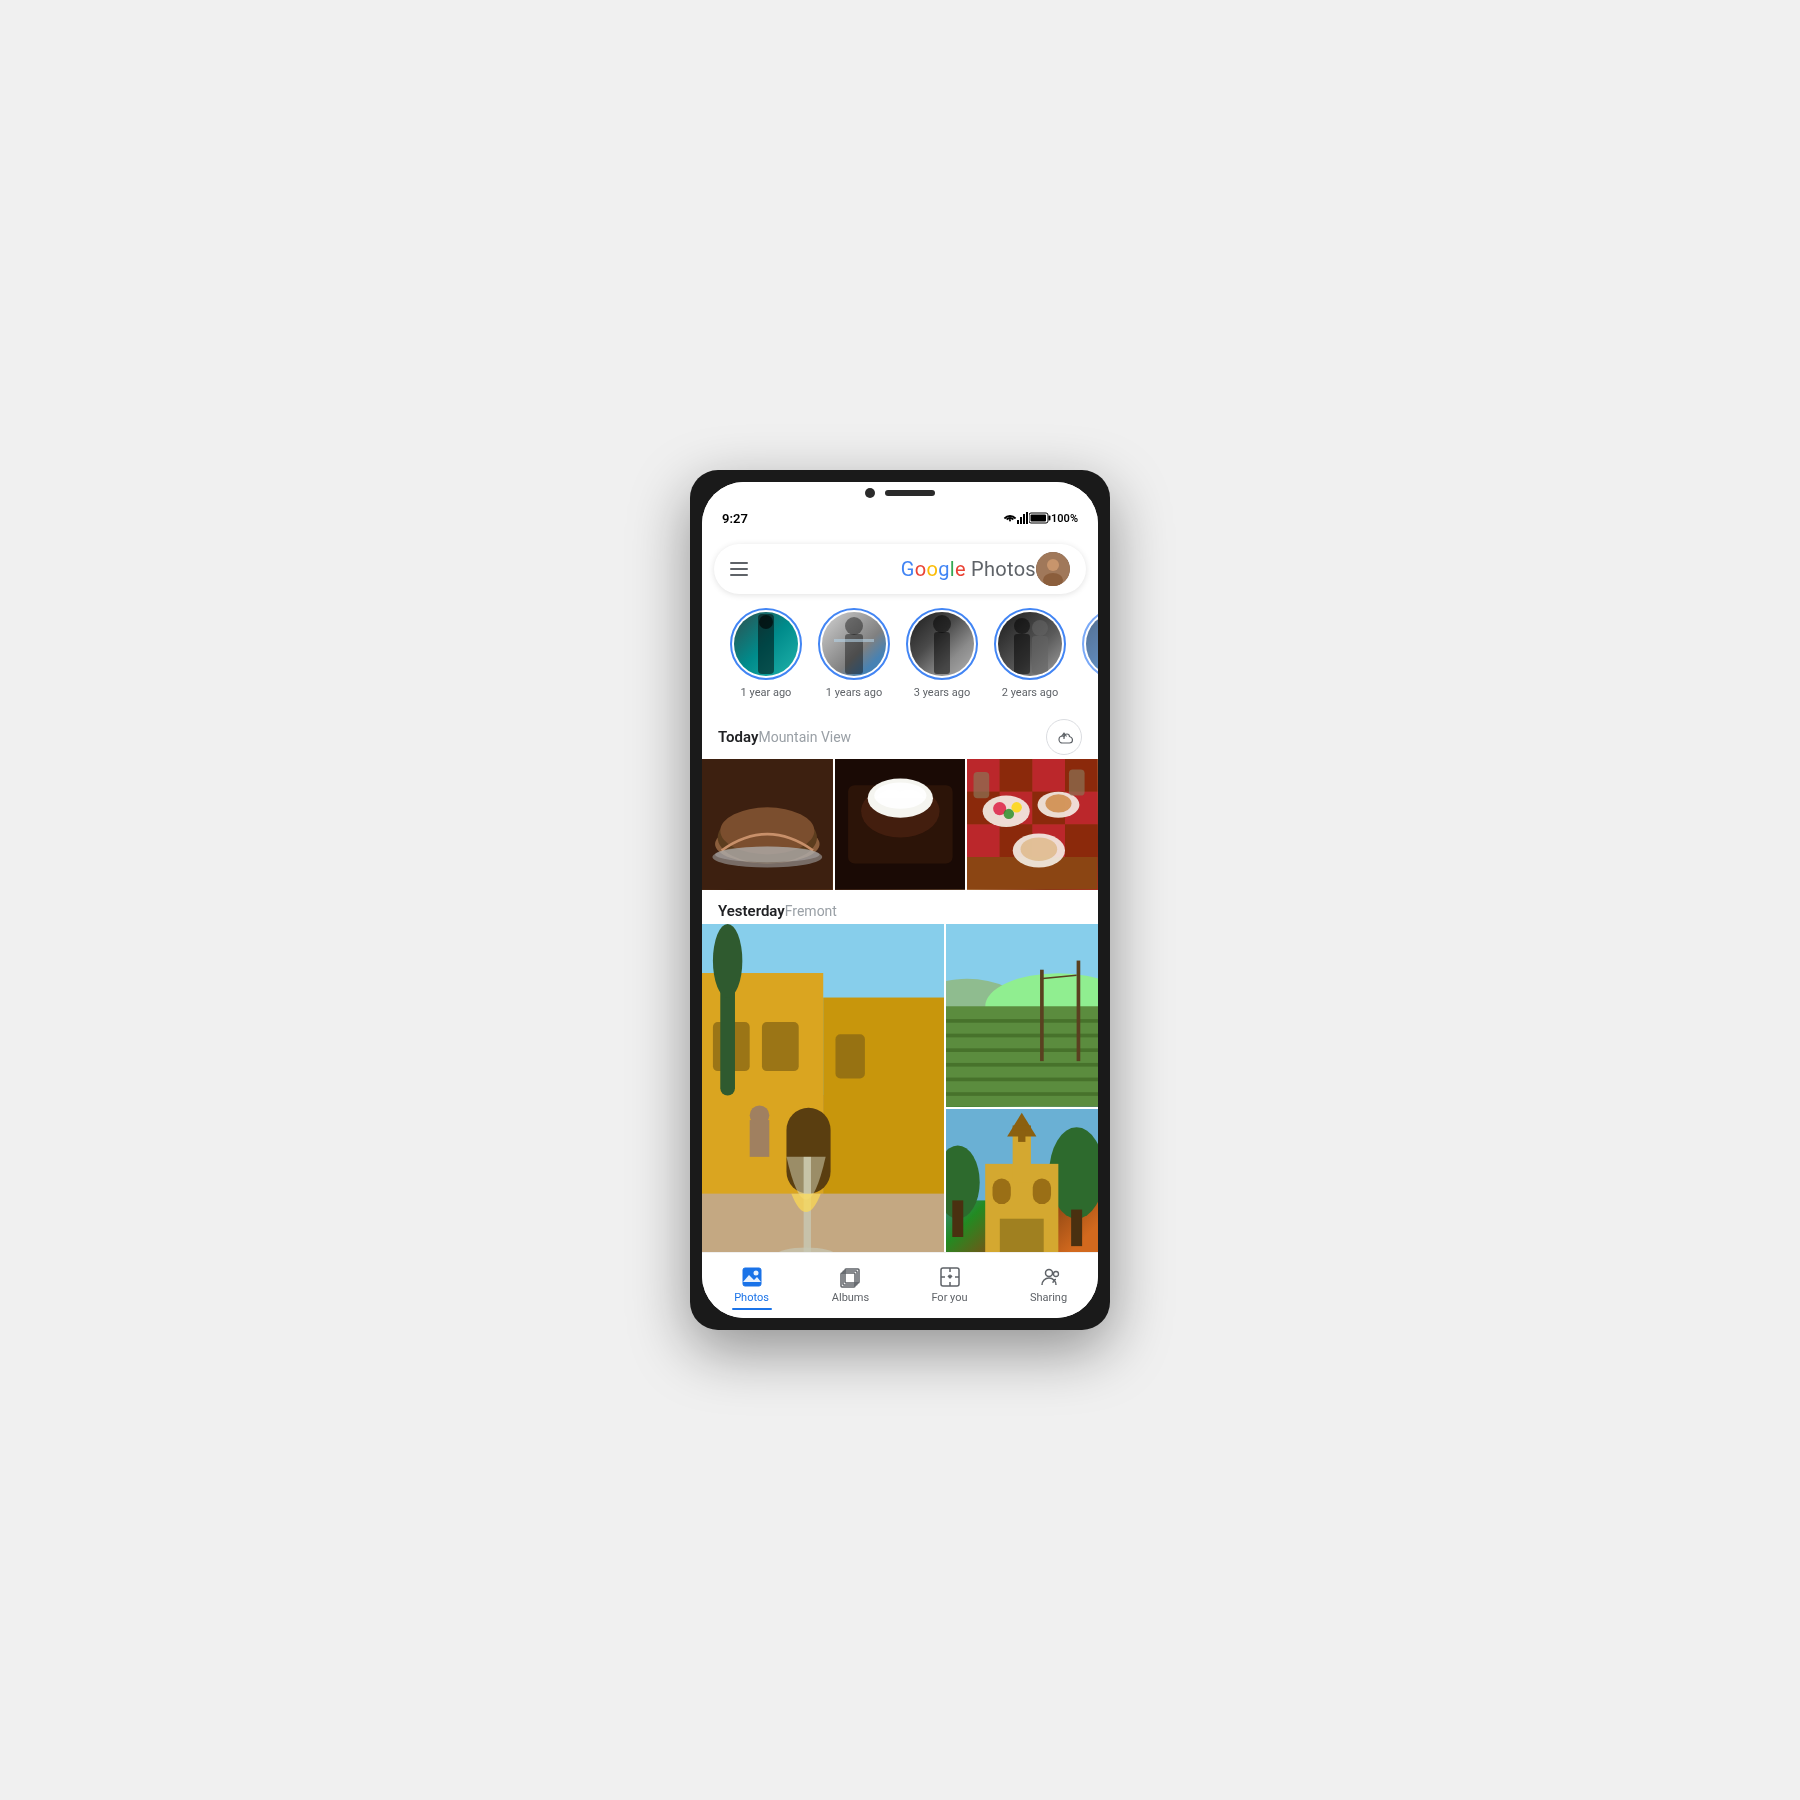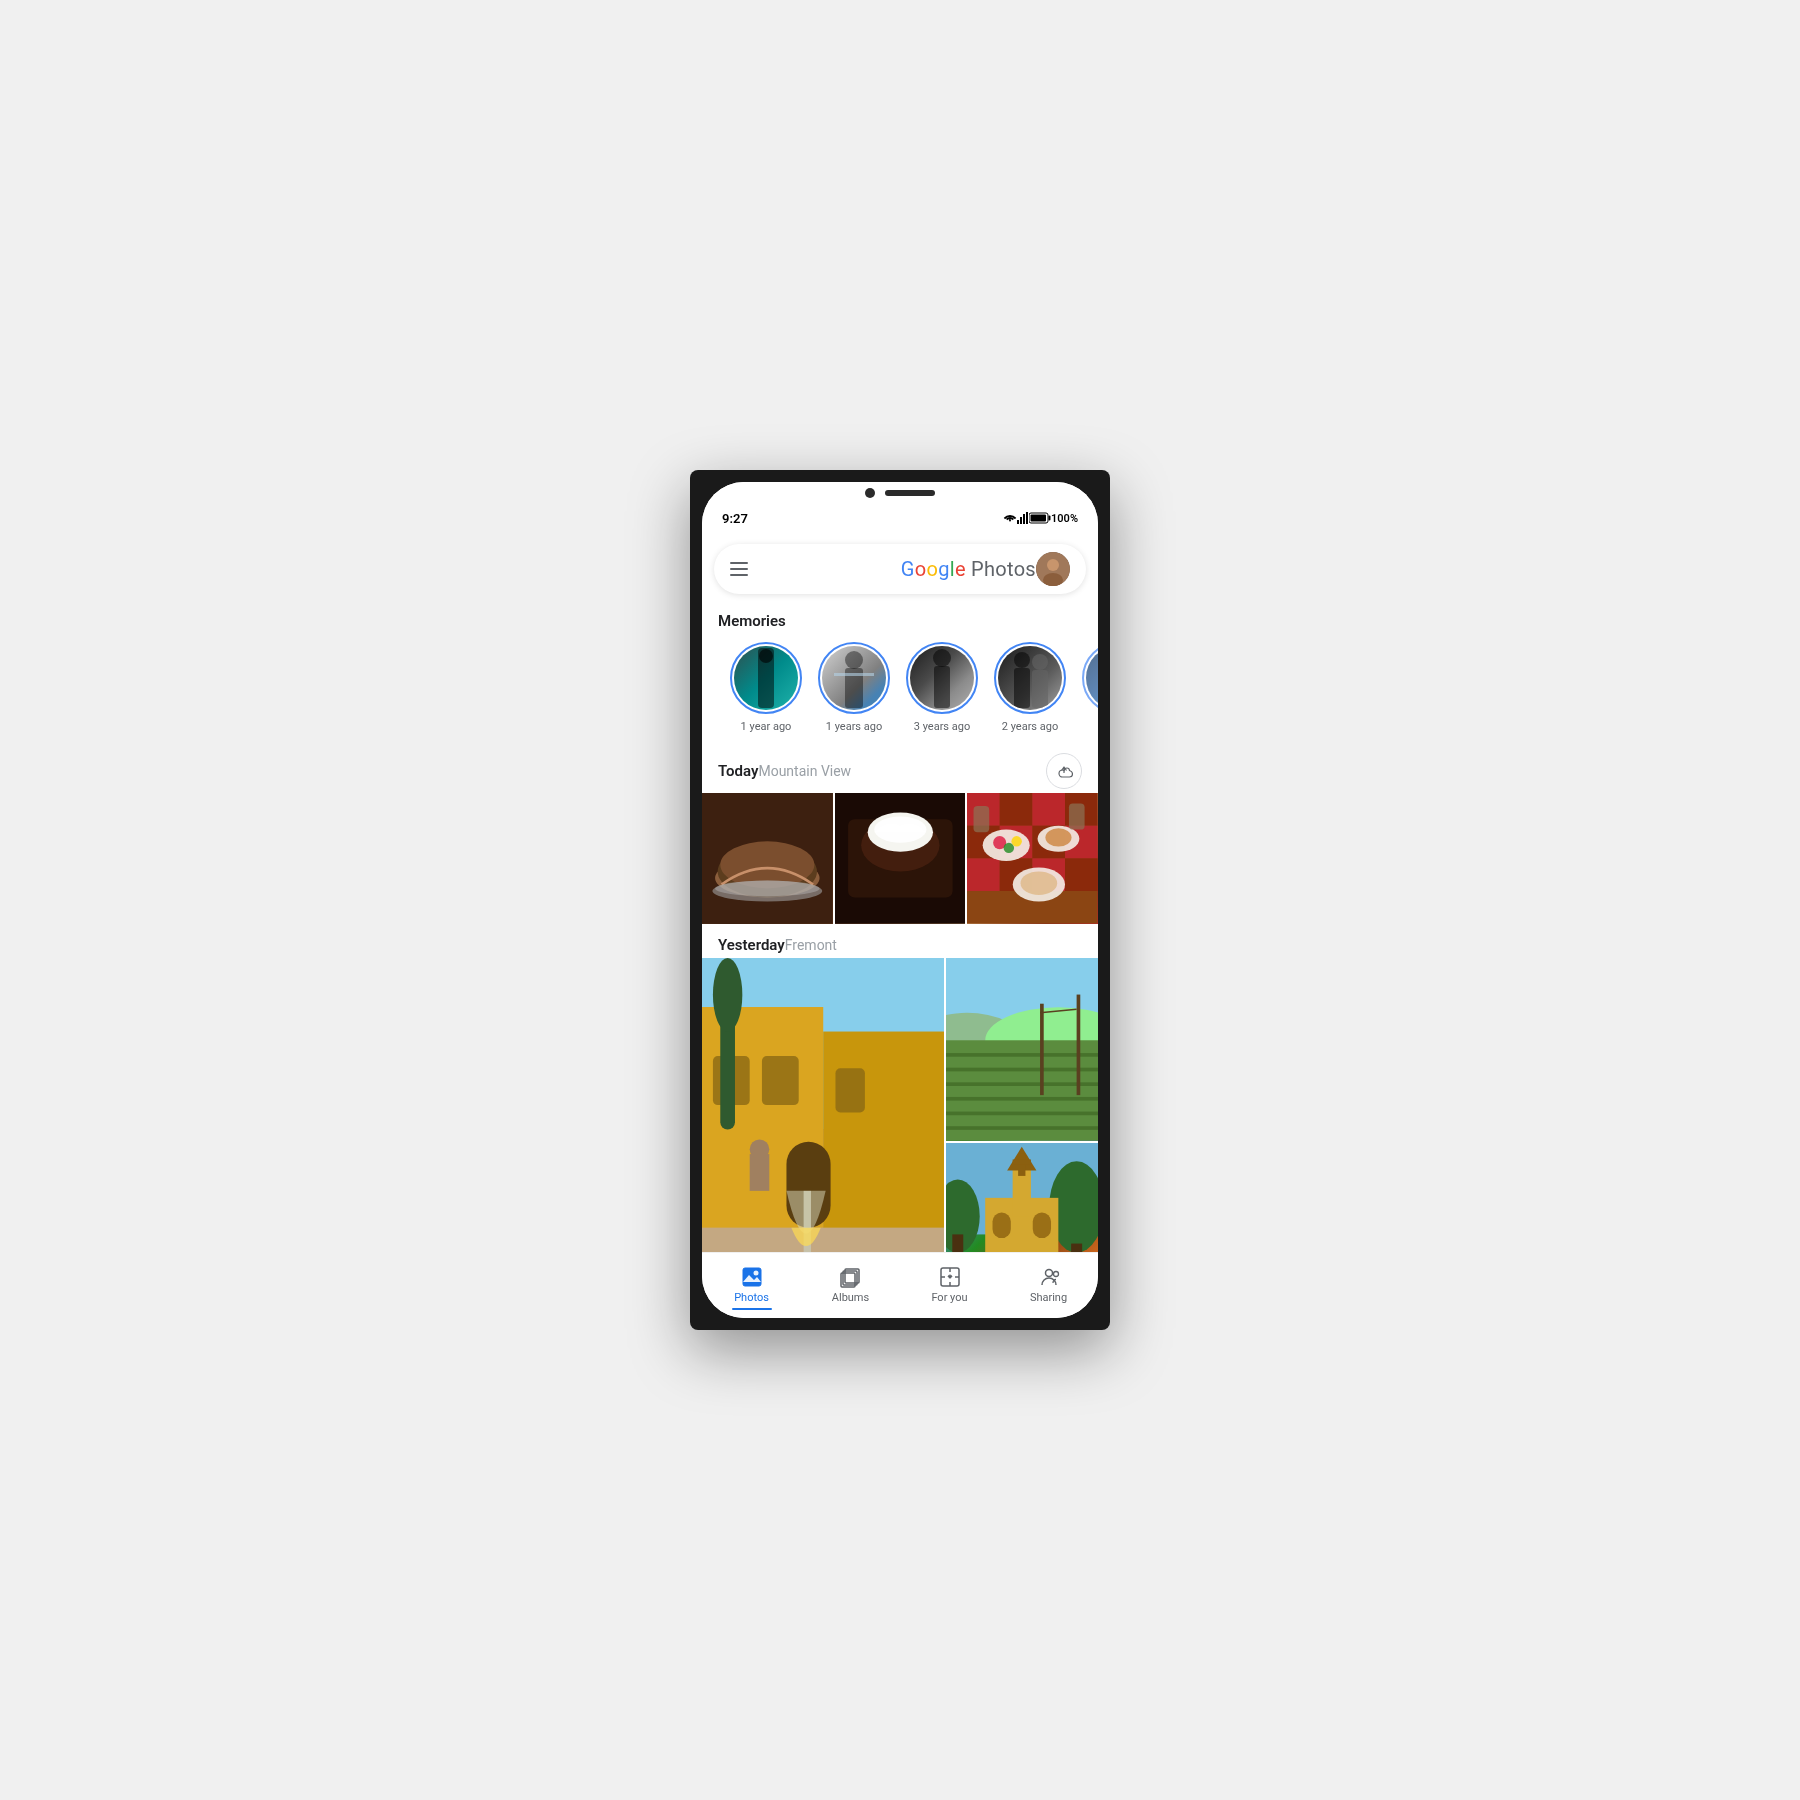--- a/index.html
+++ b/index.html
@@ -8,21 +8,21 @@
       display: flex;
       justify-content: center;
       align-items: center;
       min-height: 100vh;
       font-family: 'Roboto', Arial, sans-serif;
     }
     .phone-outer {
       width: 420px;
       height: 860px;
       background: #1a1a1a;
-      border-radius: 8px;
+      border-radius: 28px;
       display: flex;
       flex-direction: column;
       align-items: center;
       padding: 12px;
       box-shadow: 0 20px 60px rgba(0,0,0,0.4);
       position: relative;
     }
     .phone-inner {
       width: 100%;
       height: 100%;
@@ -337,21 +337,20 @@
         </span>
         <div class="avatar-circle">
           <svg width="34" height="34" viewBox="0 0 34 34">
             <circle cx="17" cy="17" r="17" fill="#A0785A"></circle>
             <circle cx="17" cy="13" r="6" fill="#C8956C"></circle>
             <ellipse cx="17" cy="28" rx="10" ry="7" fill="#8B5E3C"></ellipse>
           </svg>
         </div>
       </div>
 
-      <div class="section-title">Memories</div>
       <div class="memories-row">
 
         <div class="memory-item">
           <div class="memory-circle" style="border-color: #4285F4;">
             <div class="memory-circle-inner mem1">
               <div style="width:100%;height:100%;display:flex;align-items:center;justify-content:center;">
                 <svg width="40" height="60" viewBox="0 0 40 60">
                   <rect x="12" y="0" width="16" height="60" rx="4" fill="rgba(0,0,0,0.5)"></rect>
                   <circle cx="20" cy="8" r="7" fill="rgba(0,0,0,0.6)"></circle>
                 </svg>

